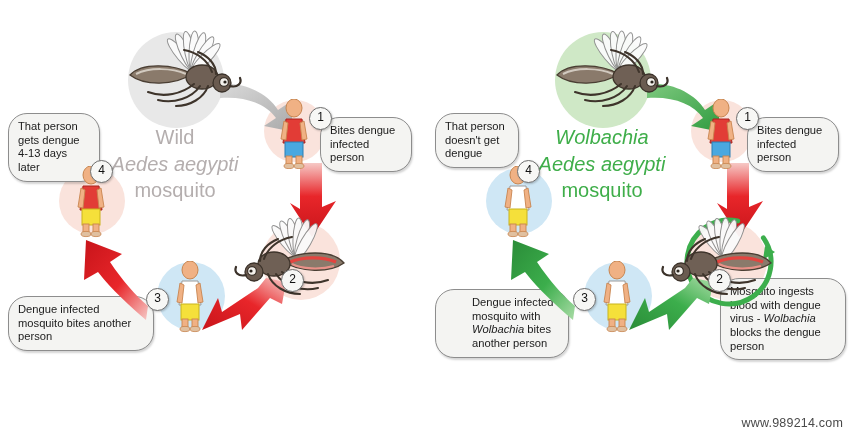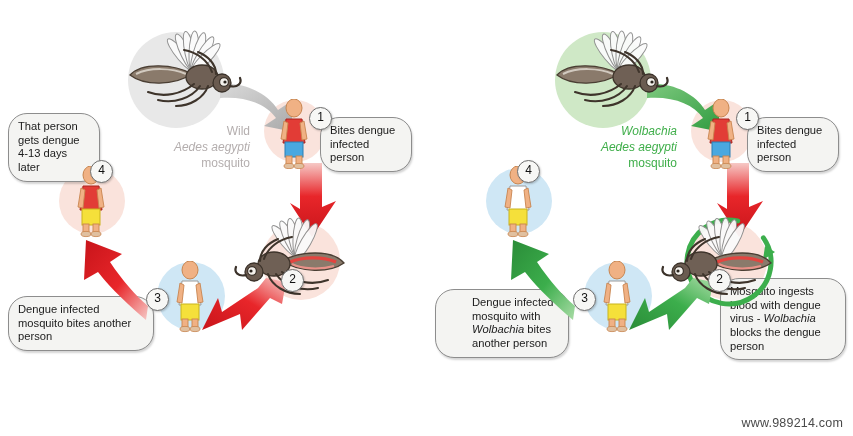--- a/index.html
+++ b/index.html
@@ -64,22 +64,22 @@
     line-height: 19px;
     text-align: center;
     font-weight: normal;
     box-shadow: 1px 1px 2px rgba(0,0,0,0.2);
     z-index: 40;
   }
 
   
   .species {
     position: absolute;
-    text-align: right;
-    font-size: 12px;
+    text-align: center;
+    font-size: 20px;
     line-height: 1.33;
     width: 150px;
   }
   .species .l1, .species .l3 { font-style: normal; }
   .species .l2 { font-style: italic; }
   .species-wild  { color: #b4aeae; }
   .species-wolb  { color: #3fae4a; }
 
   
   .person { position: absolute; z-index: 30; }
@@ -433,18 +433,21 @@
       <path d="M10 20 L26 20 L29 44 L7 44 Z" fill="#ffffff" stroke="#9a9a9a" stroke-width="1"></path>
       <path d="M8 22 L5 41 L10 42 L12 24 Z" fill="#f0b184" stroke="#c8854f" stroke-width="0.9"></path>
       <path d="M28 22 L31 41 L26 42 L24 24 Z" fill="#f0b184" stroke="#c8854f" stroke-width="0.9"></path>
       <rect x="9" y="43" width="18" height="16" fill="#f5e03a" stroke="#c9b31c" stroke-width="1"></rect>
       <rect x="10" y="58" width="6" height="9" fill="#f0b184" stroke="#c8854f" stroke-width="0.9"></rect>
       <rect x="20" y="58" width="6" height="9" fill="#f0b184" stroke="#c8854f" stroke-width="0.9"></rect>
       <ellipse cx="13" cy="68" rx="5" ry="2.6" fill="#e0c0a0" stroke="#c8854f" stroke-width="0.8"></ellipse>
       <ellipse cx="23" cy="68" rx="5" ry="2.6" fill="#e0c0a0" stroke="#c8854f" stroke-width="0.8"></ellipse>
     </svg>
     <div class="badge" style="left:90px; top:160px;">4</div>
+    <div class="callout" style="left:8px; top:113px; width:84px;">
+      <span>That person doesn't get dengue</span>
+    </div>
   </div>
 
   <div class="divider"></div>
 
   <div class="watermark">www.989214.com</div>
 </div>
 
 </body></html>

